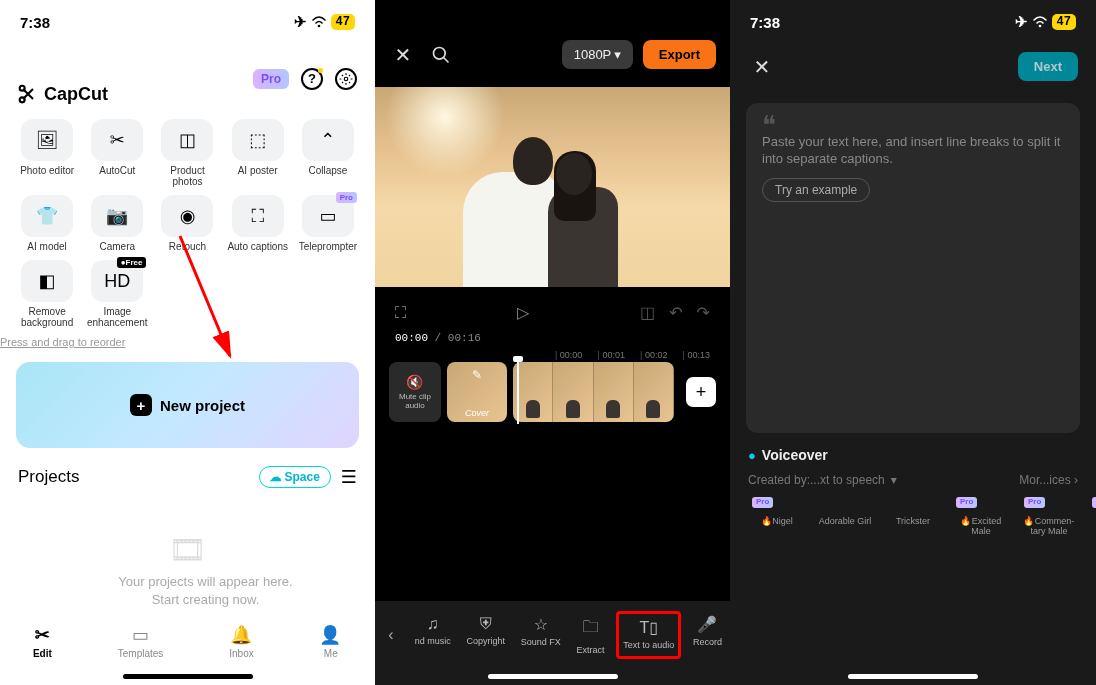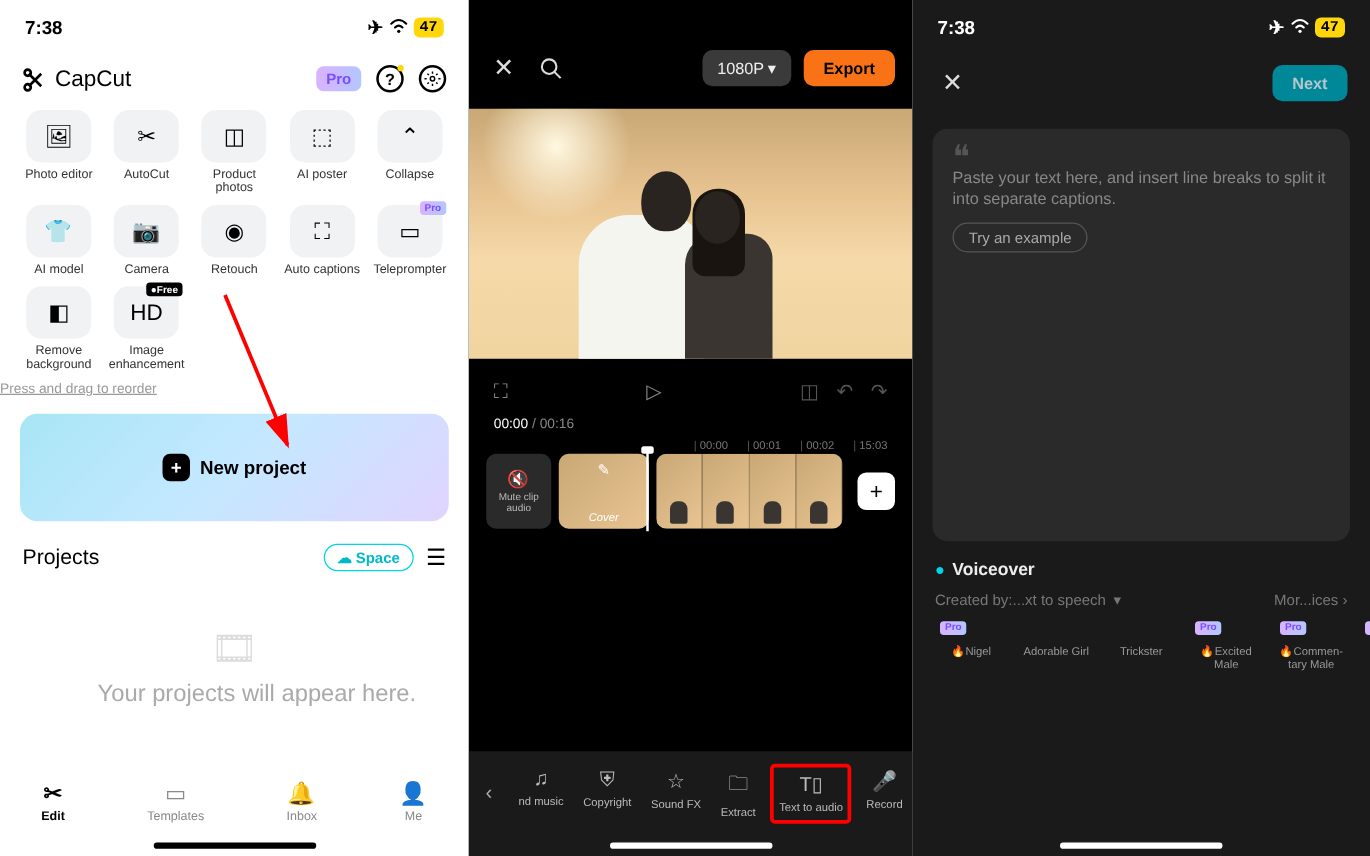--- a/index.html
+++ b/index.html
@@ -38,21 +38,21 @@
   padding: 1px 5px;
   font-size: 12px;
   font-weight: 700;
   font-family: Liberation Mono, monospace;
 }
 .s1-header {
   display: flex;
   align-items: center;
   padding: 8px 18px 14px;
 }
-.logo-row { display: flex; align-items: flex-end; gap: 6px; font-weight: 400; font-size: 18px; }
+.logo-row { display: flex; align-items: flex-start; gap: 6px; font-weight: 700; font-size: 18px; margin-top: 32px; }
 .logo-scissors { width: 20px; height: 20px; }
 .s1-header-right { margin-left: auto; display: flex; align-items: center; gap: 12px; }
 .pro-badge {
   background: linear-gradient(90deg, #d9b3ff, #b3c6ff);
   color: #7a4dff;
   font-weight: 800;
   font-size: 12px;
   padding: 3px 8px;
   border-radius: 6px;
 }
@@ -159,21 +159,21 @@
   align-items: center;
   gap: 3px;
 }
 .sort-icon { margin-left: 10px; font-size: 18px; }
 .projects-empty {
   text-align: center;
   margin-top: 40px;
   color: #aaa;
 }
 .empty-icon { font-size: 30px; opacity: .4; margin-bottom: 6px; }
-.empty-line { font-size: 19px; line-height: 1.4; margin-left: 36px; }
+.empty-line { font-size: 13px; line-height: 1.4; margin-left: 36px; }
 .bottom-nav-light {
   position: absolute;
   bottom: 0; left: 0; right: 0;
   display: flex;
   justify-content: space-around;
   padding: 8px 0 26px;
   background: #fff;
 }
 .nav-item-l {
   display: flex;
@@ -266,21 +266,21 @@
 .sil-f-body { width:70px; height:120px; background:#3a3530; border-radius:25px 20px 10px 10px; position:absolute; top:40px; left:0; }
 .player-ctrl {
   display: flex;
   align-items: center;
   justify-content: space-between;
   padding: 16px 20px 8px;
   color: #888;
 }
 .player-left, .player-center, .player-right { display: flex; align-items: center; gap: 14px; font-size: 16px; }
 .player-right { color: #555; }
-.timecode { padding: 2px 20px; font-size: 11px; color: #888; }
+.timecode { padding: 2px 20px; font-size: 11px; color: #888; font-family: Liberation Mono, monospace; }
 .timecode .cur { color: #fff; }
 .timeline-ruler {
   display: flex;
   justify-content: space-between;
   padding: 4px 20px 2px 180px;
   font-size: 9px;
   color: #777;
 }
 .timeline-ruler span::before { content:'| '; color:#555; }
 .timeline-area {
@@ -298,21 +298,21 @@
   justify-content: center;
   gap: 2px;
   background: #2a2a2a;
   border-radius: 8px;
   color: #bbb;
   font-size: 8px;
   text-align: center;
 }
 .tl-ctl .ic { font-size: 14px; }
 .tl-cover {
-  width: 72px;
+  width: 60px;
   background: linear-gradient(135deg,#c9a876,#e8c491);
   border-radius: 8px;
   display: flex;
   align-items: flex-end;
   justify-content: center;
   font-size: 9px;
   color: #fff;
   padding-bottom: 4px;
   position: relative;
   font-style: italic;
@@ -586,20 +586,21 @@
     <span class="space-btn">
       <span>☁</span>
       <span>Space</span>
     </span>
     <span class="sort-icon">☰</span>
   </div>
 
   <div class="projects-empty">
     <div class="empty-icon">🎞</div>
     <div class="empty-line">Your projects will appear here.</div>
+    <div class="empty-line">Start creating now.</div>
   </div>
 
   <svg class="red-arrow" width="80" height="160">
     <defs>
         <marker id="ah" markerWidth="10" markerHeight="10" refX="8" refY="3" orient="auto">
           <path d="M0,0 L0,6 L9,3 z" fill="#ff0000"></path>
         </marker>
       </defs>
     <line x1="10" y1="10" x2="60" y2="130" stroke="#ff0000" stroke-width="3" marker-end="url(#ah)"></line>
   </svg>
@@ -671,21 +672,21 @@
   </div>
 
   <div class="timecode">
     <span class="cur">00:00</span> / <span>00:16</span>
   </div>
 
   <div class="timeline-ruler" id="ruler">
       <span>00:00</span>
       <span>00:01</span>
       <span>00:02</span>
-      <span>15:03</span>
+      <span>00:13</span>
     </div>
 
   <div class="timeline-area">
     <div class="tl-ctl">
       <span class="ic">🔇</span>
       <span>Mute clip audio</span>
     </div>
     <div class="tl-cover">
       <span>Cover</span>
     </div>

